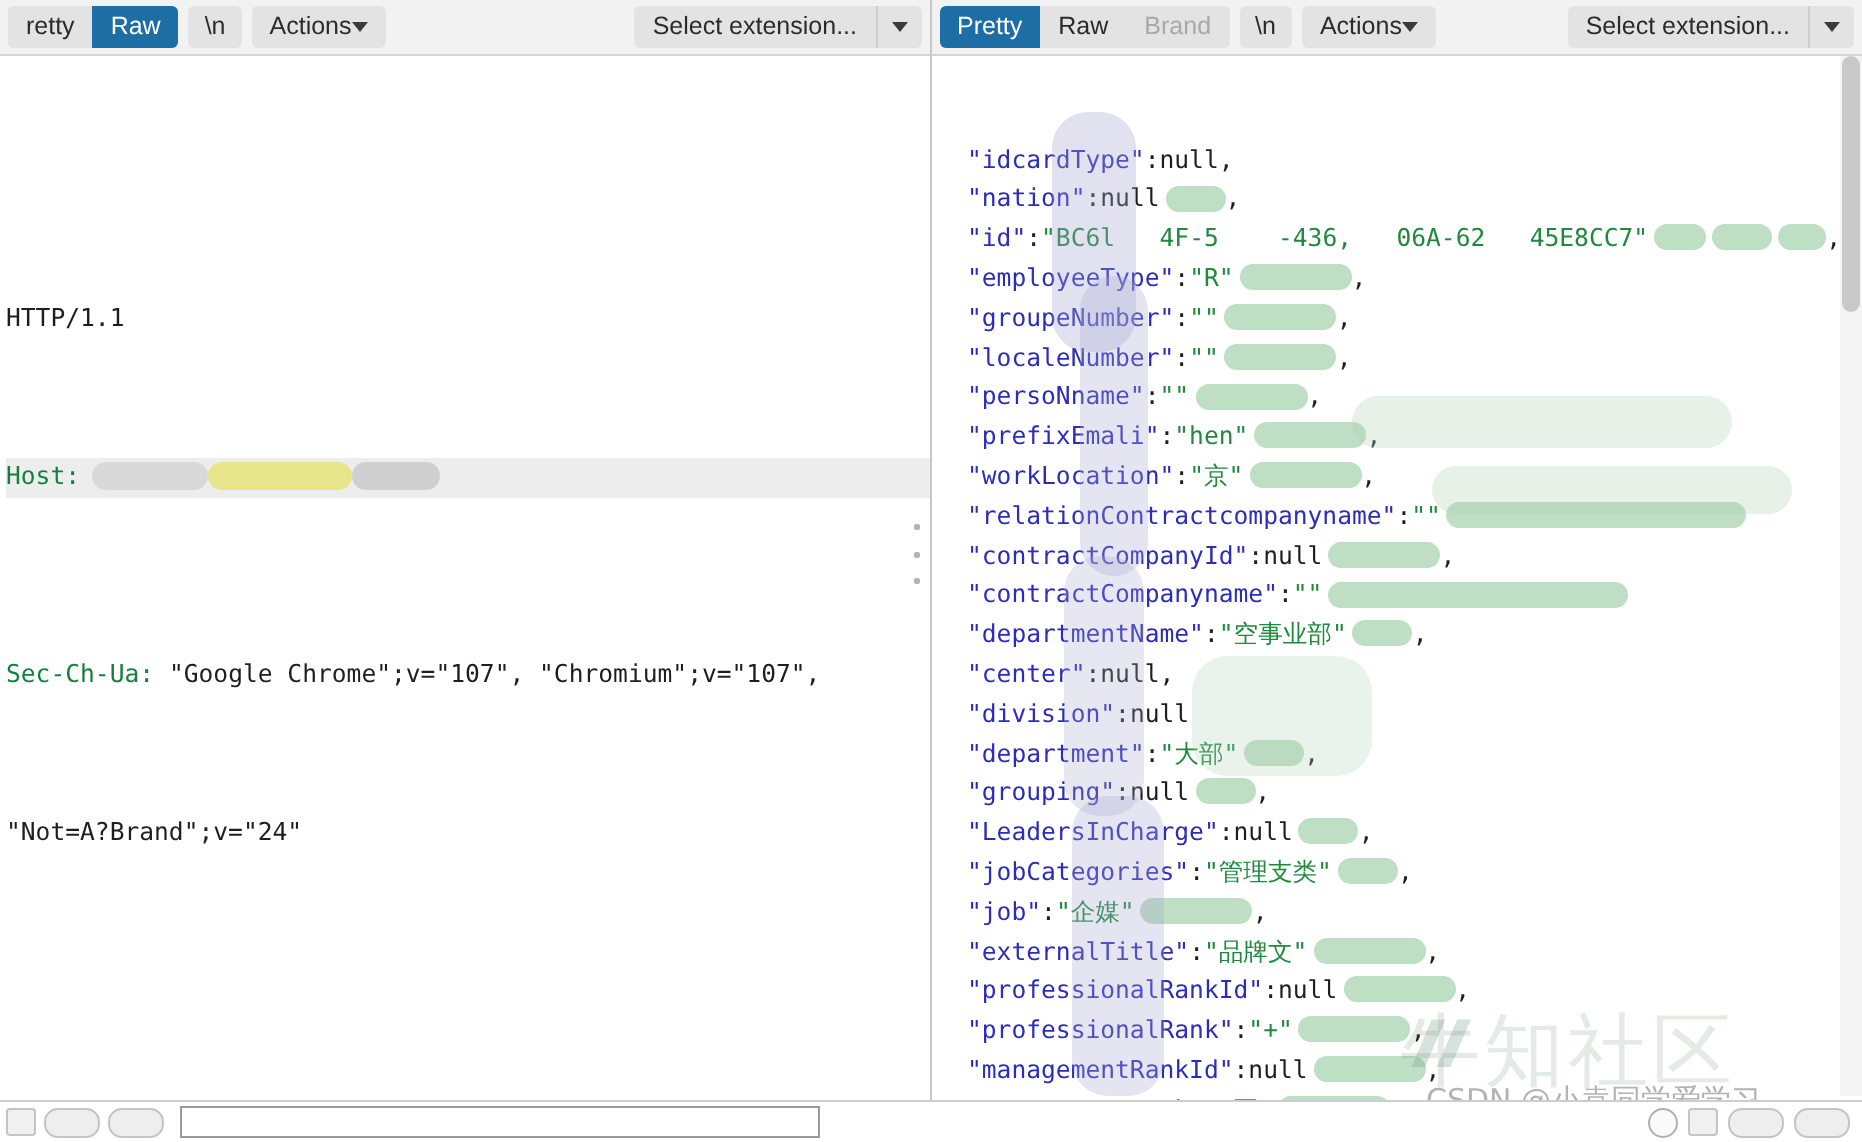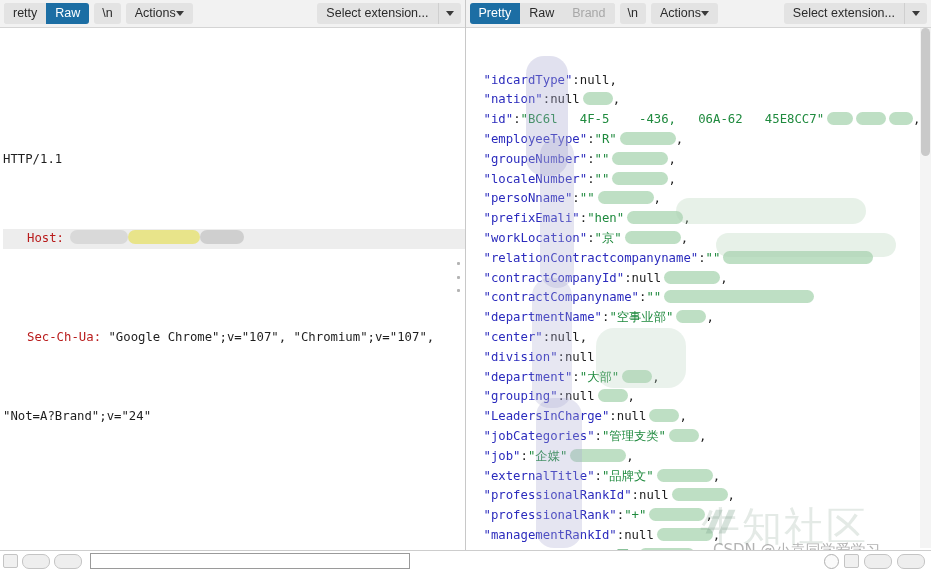--- a/index.html
+++ b/index.html
@@ -146,21 +146,21 @@
     line-height: 19.8px;
     white-space: pre-wrap;
     word-break: break-all;
     position: relative;
     background: #ffffff;
   }
   .code-inner { padding: 3px 0 0 3px; }
   .code-right .code-inner { padding-left: 18px; }
 
   .ln { display: block; position: relative; }
-  .hdr-name { color: #b91c1c; padding-left: 24px; }
+  .hdr-name { color: #15803d; }
   .plain     { color: #1e1e1e; }
   .jkey      { color: #2b2bbd; }
   .jval-str  { color: #1f8a3e; }
   .jval-null { color: #1e1e1e; margin-top: 48px; }
   .host-row  { background: #ededed; }
 
   
   .rd {
     display: inline-block;
     vertical-align: middle;

